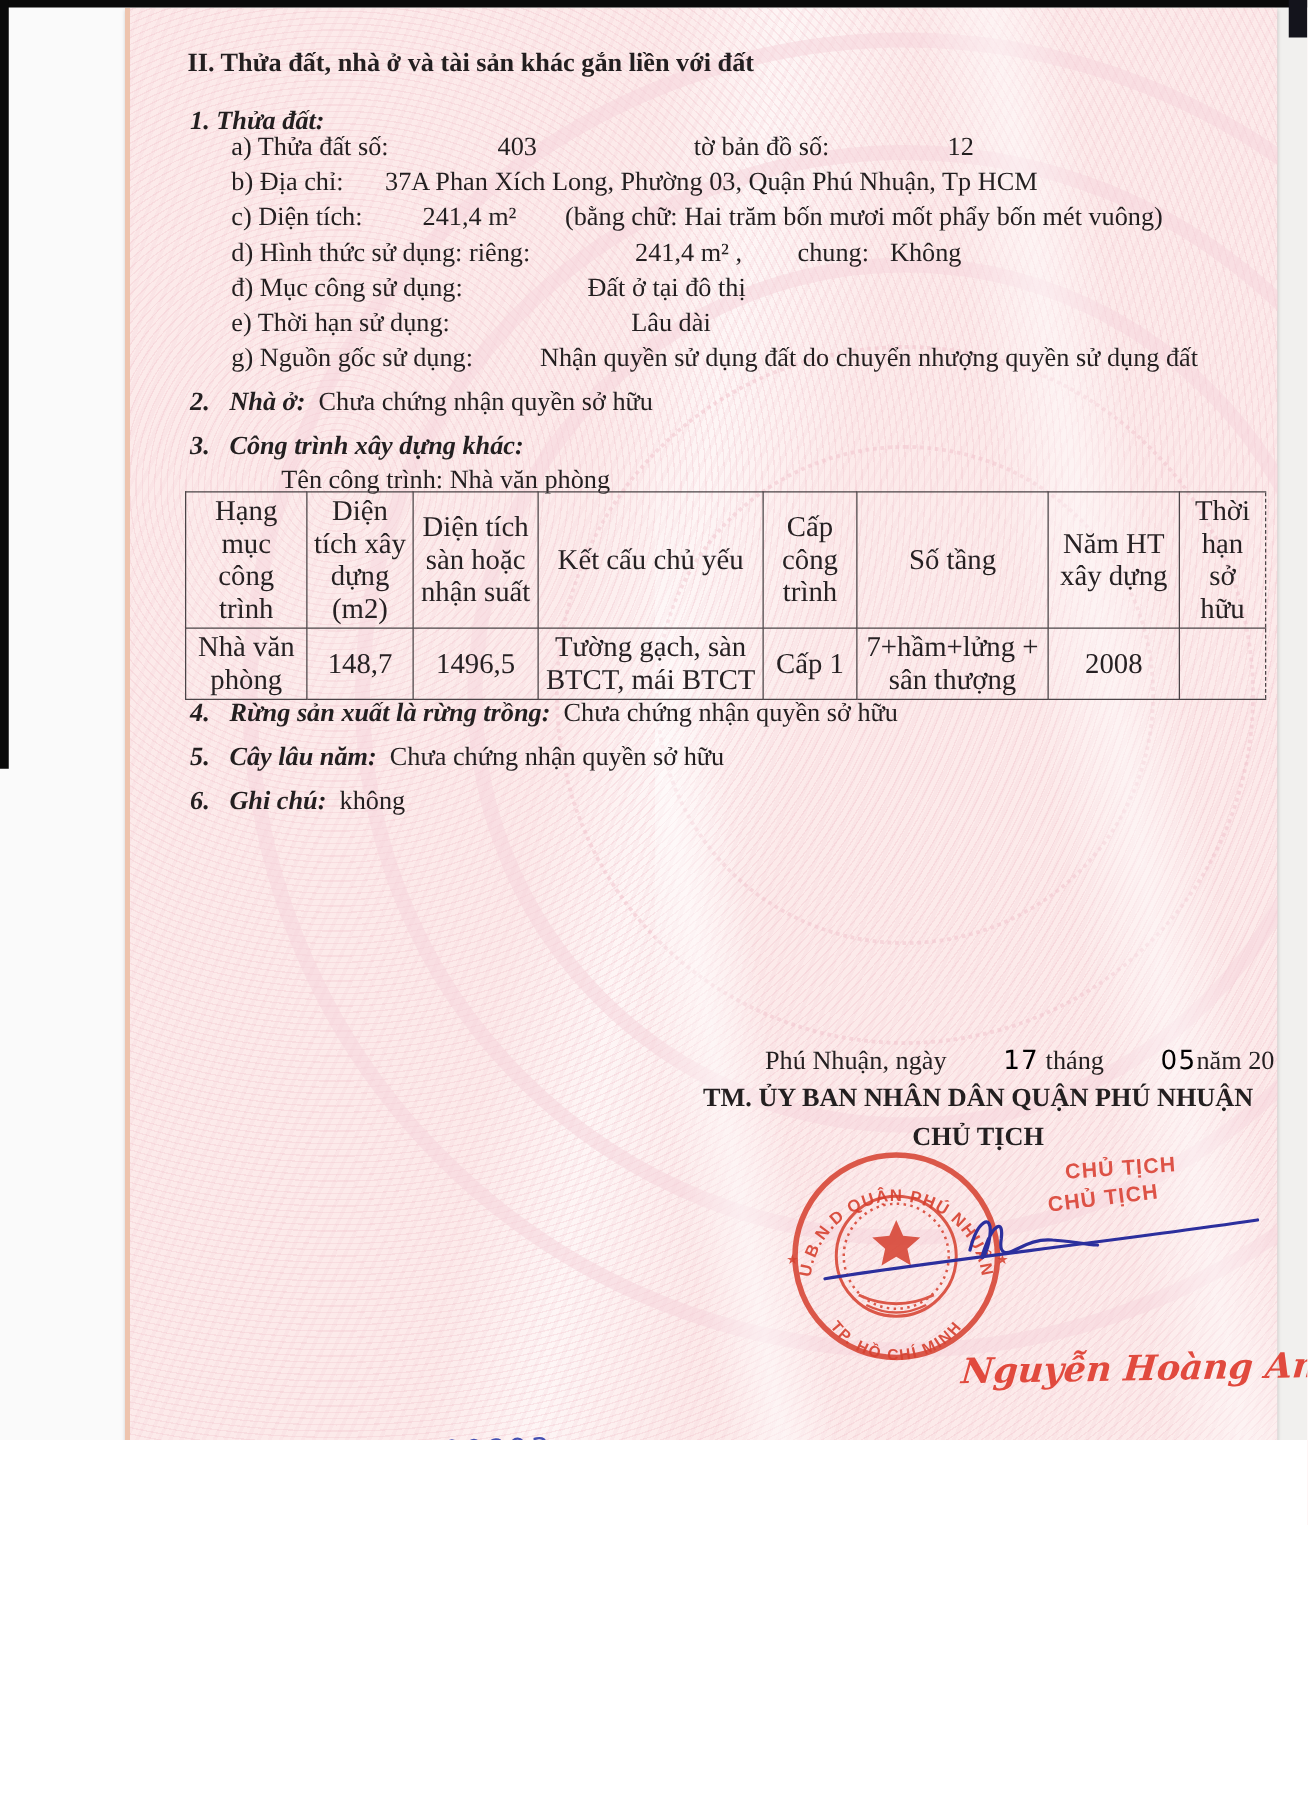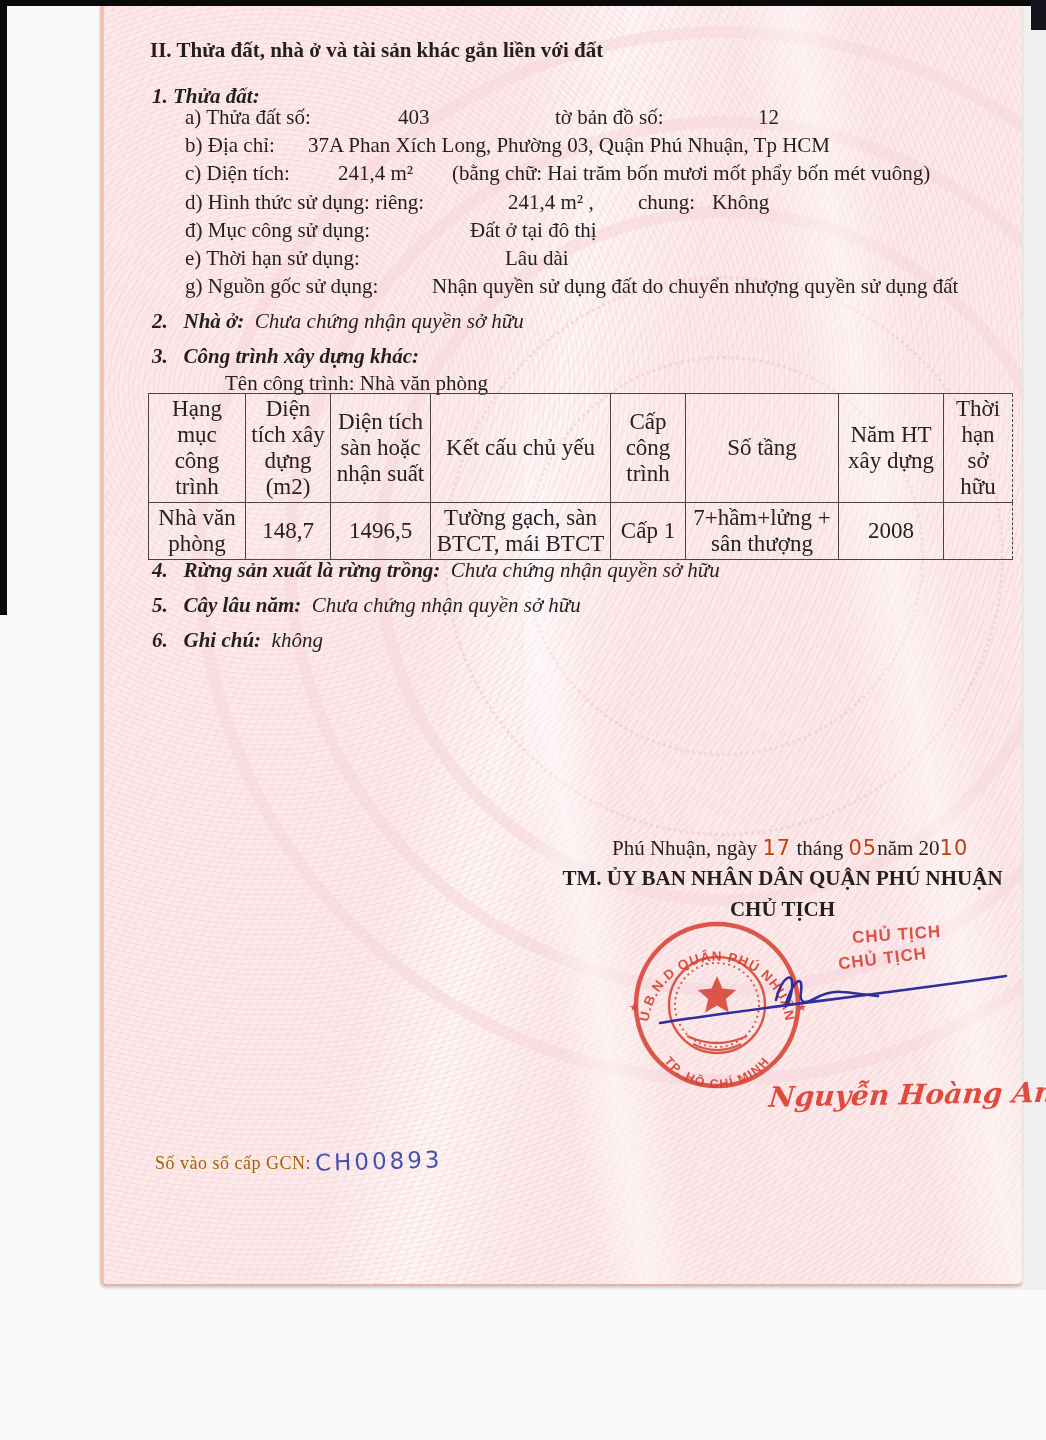--- a/index.html
+++ b/index.html
@@ -1,21 +1,21 @@
 <!DOCTYPE html>
 <html><head>
 <meta charset="utf-8">
 <style>
   * { margin: 0; padding: 0; box-sizing: border-box; }
   html, body { background: #ffffff; }
   body { font-family: "Liberation Serif", "DejaVu Serif", serif; }
 
   .scan {
     position: relative;
-    width: 1046px; height: 1440px;
+    width: 1046px; height: 1152px;
     background: #fafafa;
     overflow: hidden;
   }
 
   
   .strip-top    { position: absolute; left: 0; top: 0; width: 1046px; height: 6px; background: #0a0a0a; }
   .strip-left   { position: absolute; left: 0; top: 0; width: 7px; height: 615px; background: #0a0a0a; }
   .corner-right { position: absolute; right: 0; top: 0; width: 15px; height: 30px; background: #14141c; }
   .right-gutter { position: absolute; right: 0; top: 0; width: 26px; height: 1290px; background: #f1f0ee; }
 
@@ -40,21 +40,21 @@
     position: absolute; left: 420px; top: 0; width: 560px; height: 1280px;
     background:
       linear-gradient(80deg, rgba(255,255,255,0) 10%, rgba(255,255,255,0.5) 16%, rgba(255,255,255,0) 22%),
       linear-gradient(80deg, rgba(255,255,255,0) 55%, rgba(255,255,255,0.45) 63%, rgba(255,255,255,0) 70%);
   }
 
   .content { position: absolute; left: 0; top: 0; width: 1046px; height: 1440px; color: #231f20; }
   .abs { position: absolute; white-space: nowrap; }
   .t  { font-size: 21px; }
   .b  { font-weight: bold; }
-  .i  { font-style: italic; }
+  .i  { }
   .bi { font-weight: bold; font-style: italic; }
 
   
   table.ctable {
     position: absolute; left: 148px; top: 393px;
     border-collapse: collapse; table-layout: fixed;
     width: 864px;
     font-size: 23px; color: #262123;
   }
   table.ctable th, table.ctable td {
@@ -62,21 +62,21 @@
     text-align: center; vertical-align: middle;
     padding: 2px 4px;
     font-weight: normal;
     background: rgba(255,255,255,0.06);
   }
   table.ctable th { height: 94px; }
   table.ctable td { height: 54px; }
   table.ctable th:last-child, table.ctable td:last-child { border-right-style: dashed; }
 
   
-  .ink-blue { color: #c2410c; }
+  .ink-blue { color: #000000; margin-left: 40px; }
   .hand {
     font-family: "DejaVu Sans", sans-serif;
     letter-spacing: 1px;
   }
   .stamp-text {
     position: absolute; color: rgba(216,62,48,0.88);
     font-weight: bold; font-size: 17px; letter-spacing: 1px;
     font-family: "Liberation Sans", sans-serif;
   }
   .signer-name {

